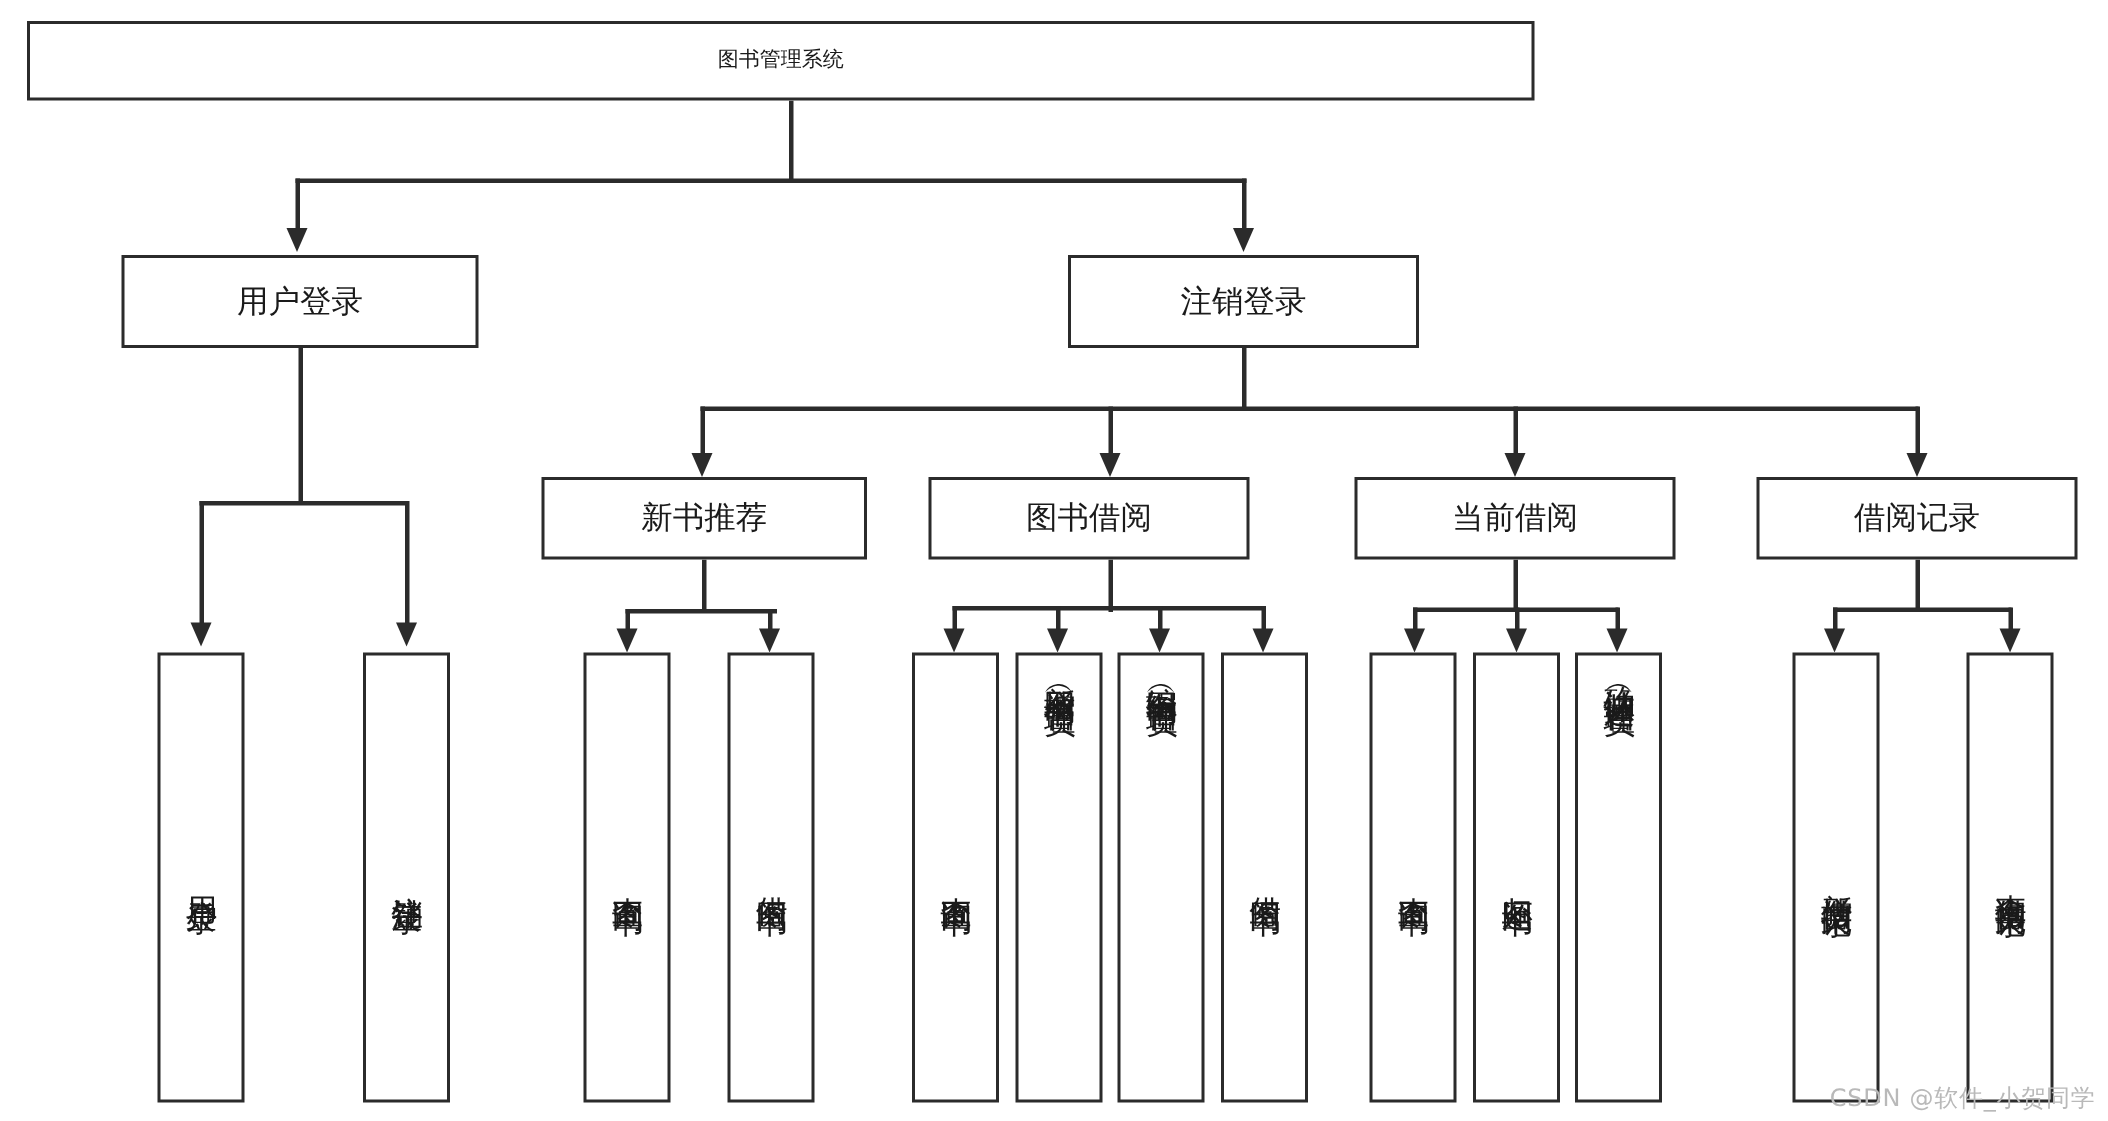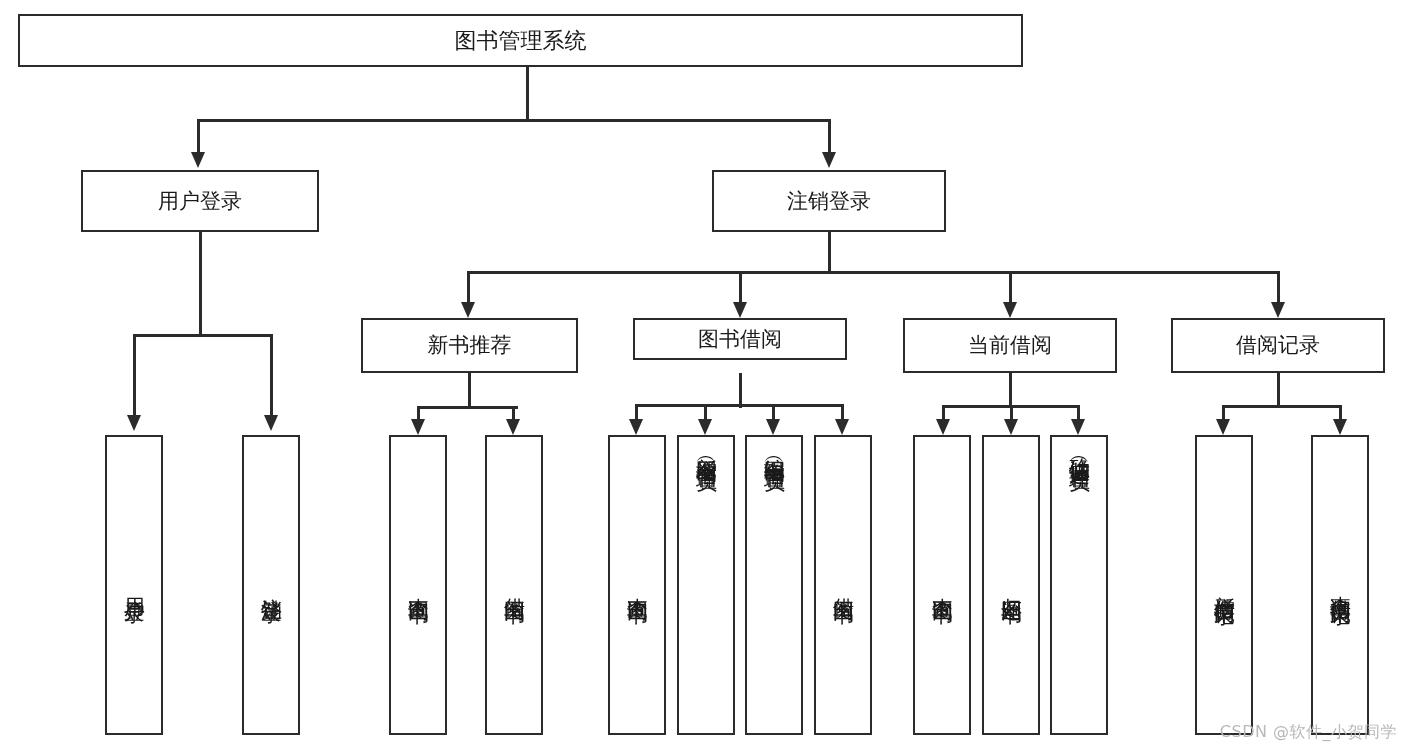--- a/index.html
+++ b/index.html
@@ -36,21 +36,21 @@
     display: block;
     text-align: center;
     line-height: 1.08;
     white-space: nowrap;
   }
   
   .h-node .label {
     font-size: 21px;
   }
   .h-node.root .label {
-    font-size: 22px;
+    font-size: 14px;
   }
   
   .v-node {
     align-items: flex-start;
     justify-content: center;
     padding-top: 4px;
   }
   .v-node .label {
     writing-mode: vertical-rl;
     text-orientation: upright;
@@ -132,21 +132,21 @@
   <div class="line v" style="left:739px; top:271px; width:2.5px; height:34px;"></div>
   <div class="arrow" style="left:733px; top:302px;"></div>
   <div class="line v" style="left:1009px; top:271px; width:2.5px; height:34px;"></div>
   <div class="arrow" style="left:1003px; top:302px;"></div>
   <div class="line v" style="left:1277px; top:271px; width:2.5px; height:34px;"></div>
   <div class="arrow" style="left:1271px; top:302px;"></div>
 
   <div class="node h-node" style="left:361px; top:318px; width:217px; height:55px;">
     <span class="label">新书推荐</span>
   </div>
-  <div class="node h-node" style="left:633px; top:318px; width:214px; height:42px;">
+  <div class="node h-node" style="left:619px; top:318px; width:214px; height:55px;">
     <span class="label">图书借阅</span>
   </div>
   <div class="node h-node" style="left:903px; top:318px; width:214px; height:55px;">
     <span class="label">当前借阅</span>
   </div>
   <div class="node h-node" style="left:1171px; top:318px; width:214px; height:55px;">
     <span class="label">借阅记录</span>
   </div>
 
   <div class="line v" style="left:468px; top:373px; width:2.5px; height:35px;"></div>

